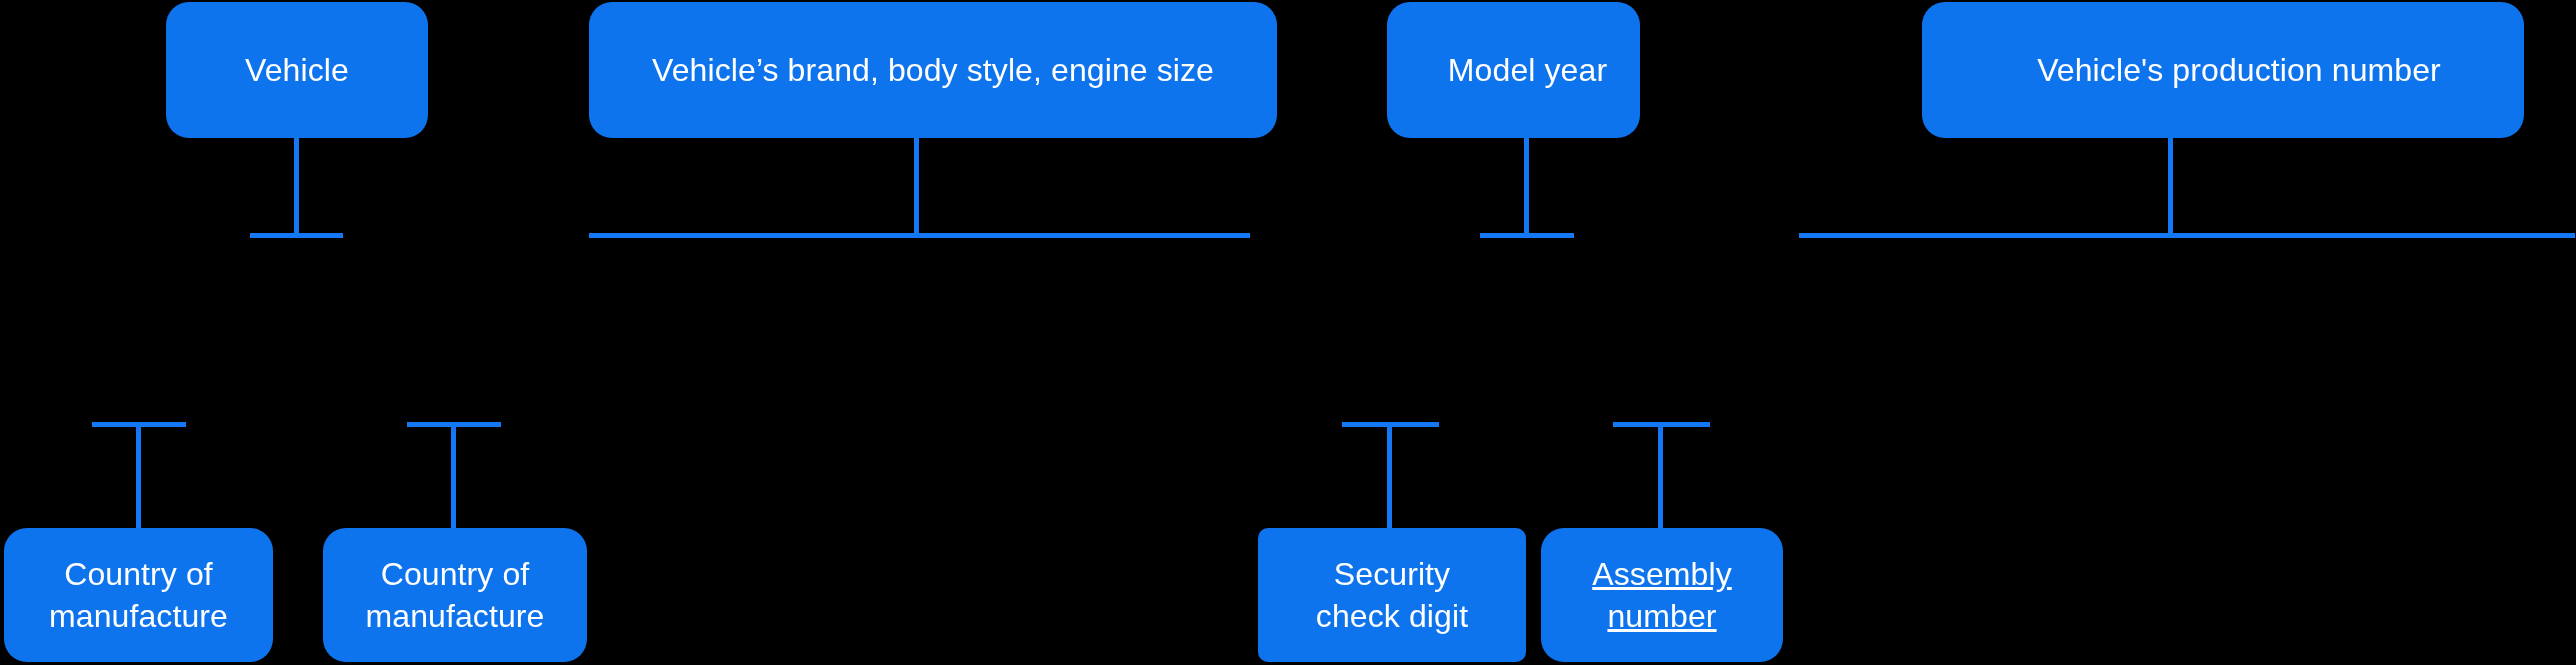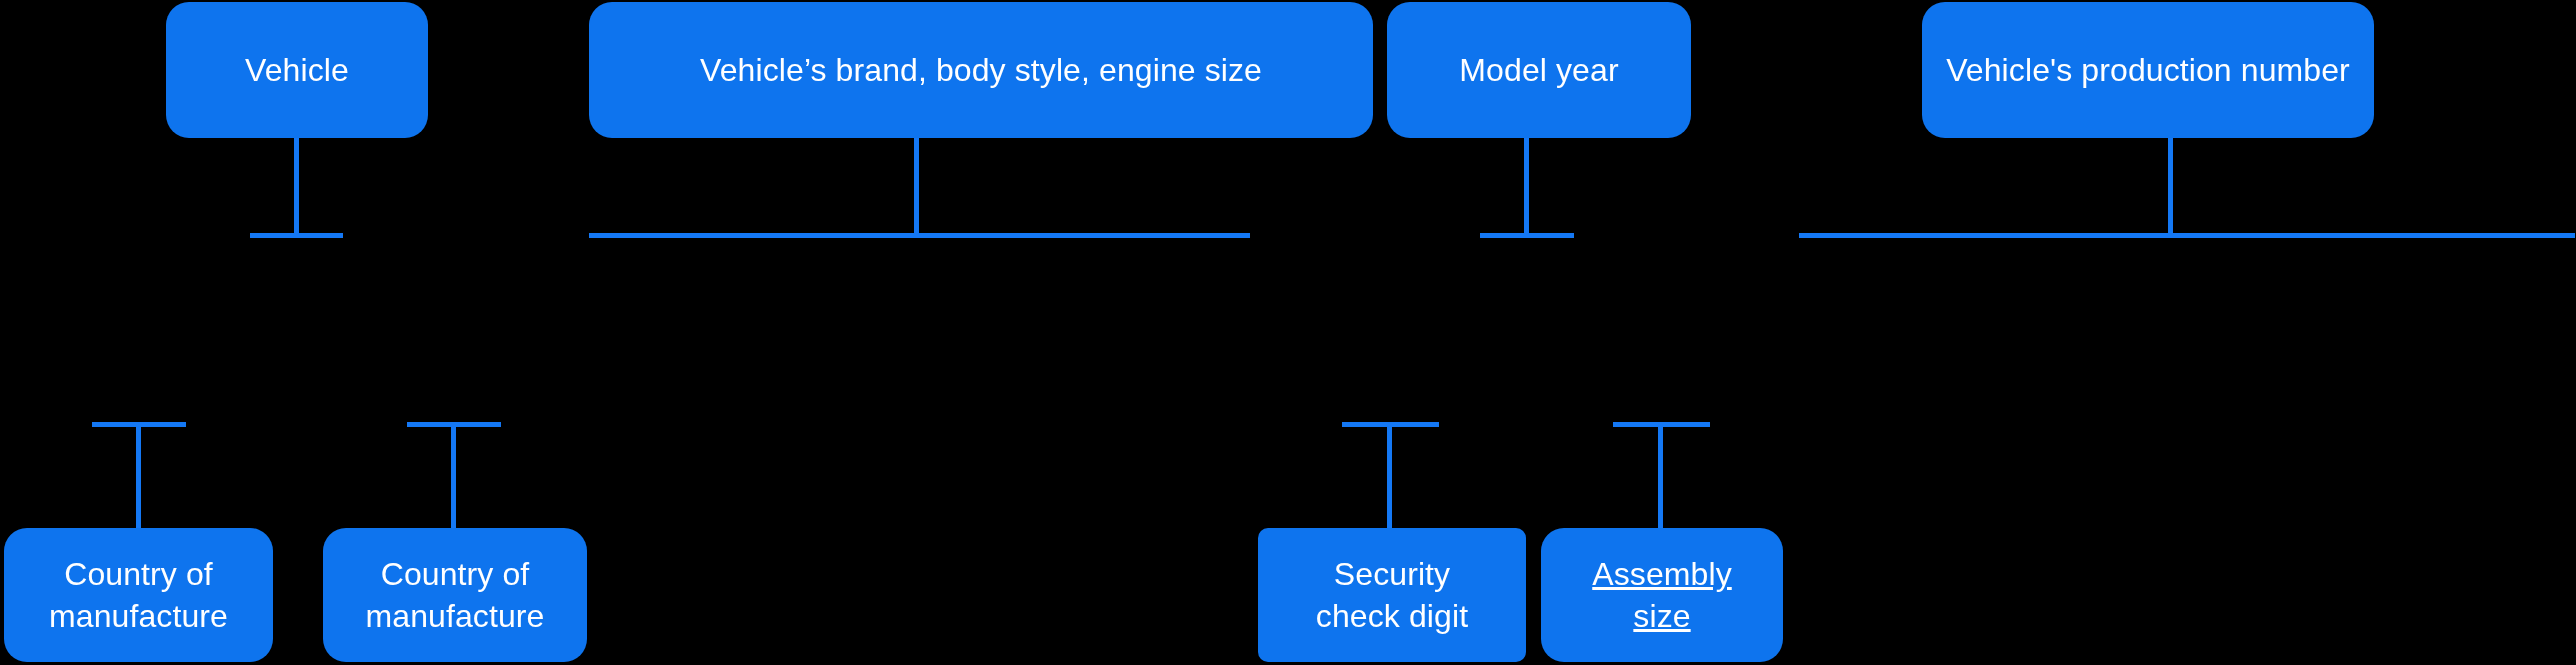--- a/index.html
+++ b/index.html
@@ -48,29 +48,29 @@
 </style>
 </head>
 <body>
 
 <div id="canvas" style="--bg: #000000; --box: #0E74EE; --line: #1478F5; --text: #FFFFFF;">
 
   <div class="box" style="left:166px; top:2px; width:262px;">
     <span class="ln">Vehicle</span>
   </div>
 
-  <div class="box" style="left:589px; top:2px; width:784px;">
+  <div class="box" style="left:589px; top:2px; width:688px;">
     <span class="ln">Vehicle’s brand, body style, engine size</span>
   </div>
 
-  <div class="box" style="left:1387px; top:2px; width:304px;">
+  <div class="box" style="left:1387px; top:2px; width:225px;padding-left:28px;">
     <span class="ln">Model year</span>
   </div>
 
-  <div class="box" style="left:1922px; top:2px; width:452px;">
+  <div class="box" style="left:1922px; top:2px; width:570px;padding-left:32px;">
     <span class="ln">Vehicle's production number</span>
   </div>
 
   <div class="stem" style="left:294px; top:138px; height:95px;"></div>
   <div class="bar" style="left:250px; top:233px; width:93px;"></div>
 
   <div class="stem" style="left:914px; top:138px; height:95px;"></div>
   <div class="bar" style="left:589px; top:233px; width:661px;"></div>
 
   <div class="stem" style="left:1524px; top:138px; height:95px;"></div>
@@ -101,17 +101,17 @@
     <span class="ln">manufacture</span>
   </div>
 
   <div class="box" style="left:1258px; top:528px; width:268px; height:134px;border-radius:10px;">
     <span class="ln">Security</span>
     <span class="ln">check digit</span>
   </div>
 
   <div class="box" style="left:1541px; top:528px; width:242px; height:134px;text-decoration:underline;">
     <span class="ln">Assembly</span>
-    <span class="ln">size</span>
+    <span class="ln">number</span>
   </div>
 
 </div>
 
 
 </body></html>

